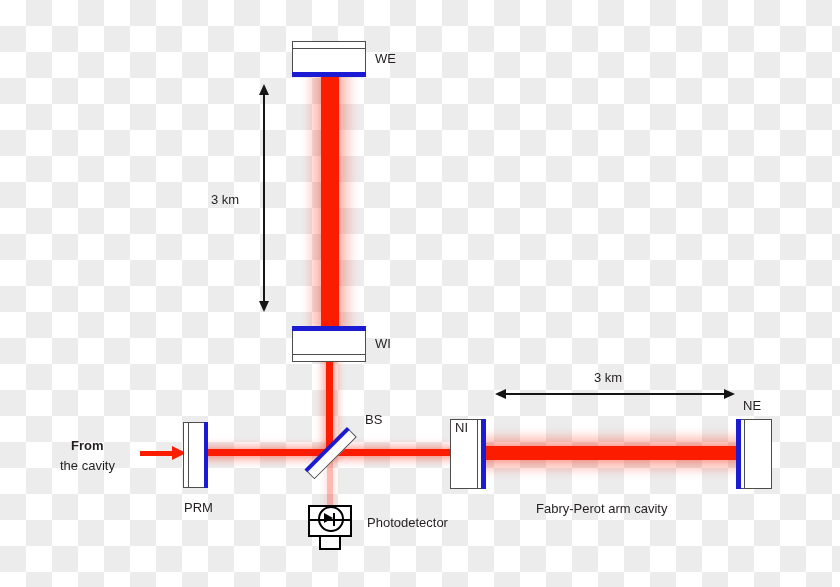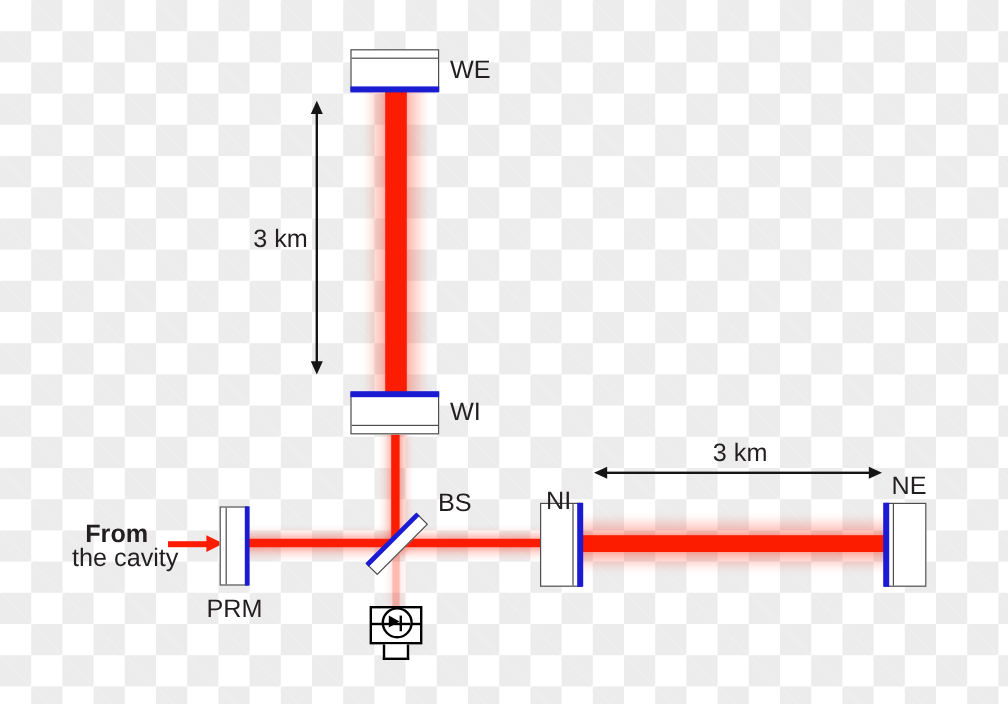--- a/index.html
+++ b/index.html
@@ -16,21 +16,21 @@
     background-color:#ffffff;
     background-image:
       linear-gradient(45deg,#ececec 25%,transparent 25%,transparent 75%,#ececec 75%,#ececec),
       linear-gradient(45deg,#ececec 25%,transparent 25%,transparent 75%,#ececec 75%,#ececec);
     background-size:52px 52px;
     background-position:0 0,26px 26px;
   }
   .lbl{
     position:absolute;
     color:#231f20;
-    font-size:21px;
+    font-size:13px;
     line-height:19px;
     white-space:pre;
     font-family:"Liberation Sans", sans-serif;
   }
   
   .optic{position:absolute;box-sizing:border-box;background:#ffffff;}
   .optic .frame{
     position:absolute;inset:0;
     border:1.3px solid #4d4d4d;
     background:#ffffff;
@@ -144,64 +144,66 @@
     <div class="inner" style="left:1px;bottom:7px;width:72px;height:1.3px;"></div>
     <div class="coat" style="left:0;top:-1px;width:74px;height:5px;"></div>
   </div>
   <div class="lbl" style="left:375px;top:334px;">WI</div>
 
   <div class="optic" style="left:450px;top:419px;width:35px;height:70px;">
     <div class="frame"></div>
     <div class="inner" style="top:1px;right:7px;width:1.3px;height:68px;"></div>
     <div class="coat" style="top:0;right:-1px;width:5px;height:70px;"></div>
   </div>
-  <div class="lbl" style="left:455px;top:408px;">NI</div>
+  <div class="lbl" style="left:455px;top:418px;">NI</div>
 
   <div class="optic" style="left:737px;top:419px;width:35px;height:70px;">
     <div class="frame"></div>
     <div class="inner" style="top:1px;left:7px;width:1.3px;height:68px;"></div>
     <div class="coat" style="top:0;left:-1px;width:5px;height:70px;"></div>
   </div>
   <div class="lbl" style="left:743px;top:396px;">NE</div>
 
   <div class="optic" style="left:183px;top:422px;width:24px;height:66px;">
     <div class="frame"></div>
     <div class="inner" style="top:1px;left:5px;width:1.3px;height:64px;"></div>
     <div class="coat" style="top:0;right:-1px;width:4.5px;height:66px;"></div>
   </div>
-  <div class="lbl" style="left:172px;top:498px;">PRM</div>
+  <div class="lbl" style="left:184px;top:498px;">PRM</div>
 
   <div class="optic" style="left:301px;top:447px;width:60px;height:13px;transform:rotate(-45deg);transform-origin:50% 50%;background:transparent;">
     <div class="frame"></div>
     <div class="coat" style="left:0;top:-1px;width:60px;height:3.5px;"></div>
   </div>
   <div class="lbl" style="left:365px;top:410px;">BS</div>
 
   <div id="photodetector-symbol" style="left:308px;top:505px;width:44px;height:45px;">
     <div class="pd-box"></div>
     <div class="pd-lead" style="left:2px;width:12px;"></div>
     <div class="pd-lead" style="left:30px;width:12px;"></div>
     <div class="pd-circle"></div>
     <div class="pd-lead" style="left:11px;width:23px;"></div>
     <div class="pd-tri"></div>
     <div class="pd-bar"></div>
     <div class="pd-base"></div>
   </div>
+  <div class="lbl" style="left:367px;top:513px;">Photodetector</div>
 
   <div style="position:absolute;left:258px;top:84px;width:13px;height:228px;">
     <div class="arrowhead ah-up" style="left:0.5px;top:0;"></div>
     <div class="dimline" style="left:5px;top:9px;width:2px;height:210px;"></div>
     <div class="arrowhead ah-down" style="left:0.5px;bottom:0;"></div>
   </div>
   <div class="lbl" style="left:211px;top:190px;">3 km</div>
 
   <div style="position:absolute;left:495px;top:388px;width:240px;height:13px;">
     <div class="arrowhead ah-left" style="left:0;top:0.5px;"></div>
     <div class="dimline" style="left:9px;top:5px;width:222px;height:2px;"></div>
     <div class="arrowhead ah-right" style="right:0;top:0.5px;"></div>
   </div>
   <div class="lbl" style="left:594px;top:368px;">3 km</div>
 
   <div class="lbl" style="left:71px;top:436px;font-weight:bold;">From</div>
   <div class="lbl" style="left:60px;top:456px;">the cavity</div>
 
+  <div class="lbl" style="left:536px;top:499px;">Fabry-Perot arm cavity</div>
 
 </div>
 
 </body></html>

